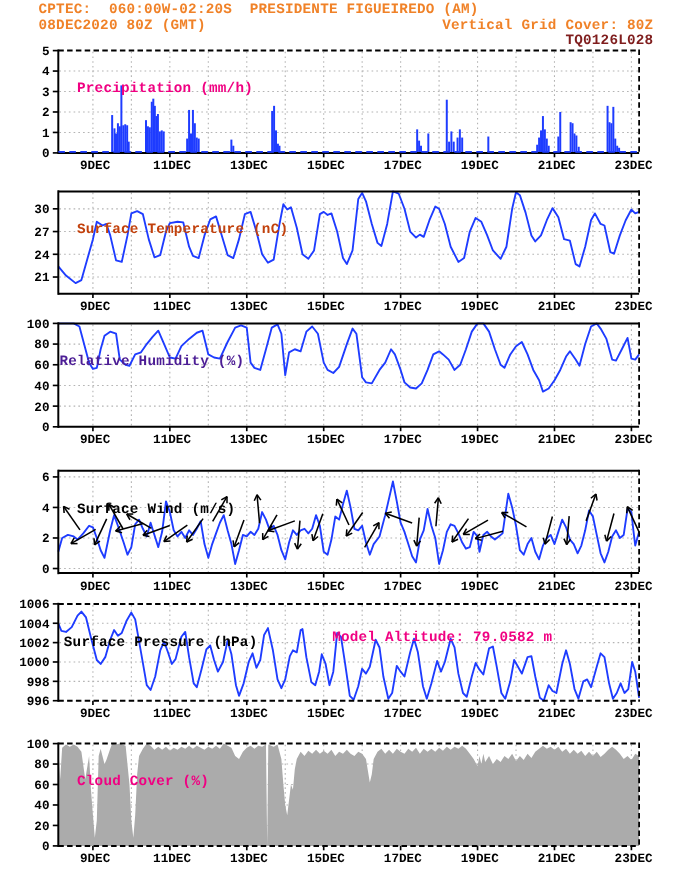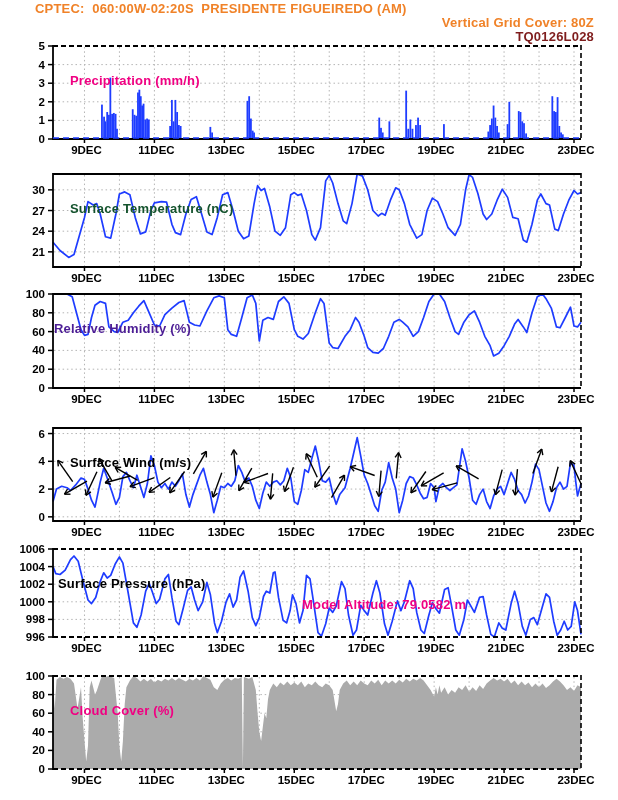--- a/index.html
+++ b/index.html
@@ -1,26 +1,27 @@
 <!DOCTYPE html>
 <html><head>
 <meta charset="utf-8">
 <style>
   html,body{margin:0;padding:0;background:#fff;}
   .page{position:relative;width:618px;height:800px;background:#fff;overflow:hidden;
-        font-family:Liberation Sans, sans-serif;}
+        font-family:Liberation Mono, monospace;}
   .hline{position:absolute;font-weight:bold;font-size:13px;white-space:pre;letter-spacing:0.2px;}
   .panel-title{position:absolute;font-weight:bold;font-size:13px;white-space:pre;letter-spacing:0.2px;margin-top:44px;}
   #chart-svg{position:absolute;left:0;top:0;}
 </style>
 </head>
 <body>
 
 <div class="page">
   <div class="hline" style="left: 35px; top: 1px; color: rgb(240, 130, 40);">CPTEC:  060:00W-02:20S  PRESIDENTE FIGUEIREDO (AM)</div>
+  <div class="hline" style="left: 35px; top: 15px; color: rgb(240, 130, 40);">08DEC2020 80Z (GMT)</div>
   <div class="hline" style="right: 24px; top: 15px; color: rgb(240, 130, 40);">Vertical Grid Cover: 80Z</div>
   <div class="hline" style="right: 24px; top: 29px; color: #7f1d1d;">TQ0126L028</div>
   <svg id="chart-svg" width="618" height="800">
       <g>
         <clipPath id="clip0">
           <rect x="52" y="45" width="530" height="95"></rect>
         </clipPath>
         <line x1="84.4701986754967" y1="47" x2="84.4701986754967" y2="138" stroke="#B4B4B4" stroke-width="1" stroke-dasharray="1.5 2.8"></line>
         <line x1="119.43708609271525" y1="47" x2="119.43708609271525" y2="138" stroke="#B4B4B4" stroke-width="1" stroke-dasharray="1.5 2.8"></line>
         <line x1="154.4039735099338" y1="47" x2="154.4039735099338" y2="138" stroke="#B4B4B4" stroke-width="1" stroke-dasharray="1.5 2.8"></line>
@@ -582,20 +583,20 @@
         <line x1="434.13907284768214" y1="769" x2="434.13907284768214" y2="773" stroke="#000000" stroke-width="1.5"></line>
         <text x="436.13907284768214" y="784" text-anchor="middle" fill="#000000" font-size="11.5" font-weight="bold">19DEC</text>
         <line x1="504.07284768211923" y1="769" x2="504.07284768211923" y2="773" stroke="#000000" stroke-width="1.5"></line>
         <text x="506.07284768211923" y="784" text-anchor="middle" fill="#000000" font-size="11.5" font-weight="bold">21DEC</text>
         <line x1="574.0066225165563" y1="769" x2="574.0066225165563" y2="773" stroke="#000000" stroke-width="1.5"></line>
         <text x="576.0066225165563" y="784" text-anchor="middle" fill="#000000" font-size="11.5" font-weight="bold">23DEC</text>
       </g>
     </svg>
   <div id="titles">
       <div class="panel-title" style="left: 70px; top: 29px; color: rgb(240, 0, 130);">Precipitation (mm/h)</div>
-      <div class="panel-title" style="left: 70px; top: 157px; color: #14532d;">Surface Temperature (nC)</div>
+      <div class="panel-title" style="left: 70px; top: 157px; color: #c2410c;">Surface Temperature (nC)</div>
       <div class="panel-title" style="left: 54px; top: 277px; color: #4c1d95;">Relative Humidity (%)</div>
       <div class="panel-title" style="left: 70px; top: 411px; color: #000000;">Surface Wind (m/s)</div>
       <div class="panel-title" style="left: 58px; top: 532px; color: #000000;">Surface Pressure (hPa)</div>
-      <div class="panel-title" style="left: 302px; top: 553px; color: rgb(240, 0, 130);">Model Altitude: 79.0582 m</div>
+      <div class="panel-title" style="left: 302px; top: 528px; color: rgb(240, 0, 130);">Model Altitude: 79.0582 m</div>
       <div class="panel-title" style="left: 70px; top: 659px; color: rgb(240, 0, 130);">Cloud Cover (%)</div>
     </div>
 </div>
 
 </body></html>

